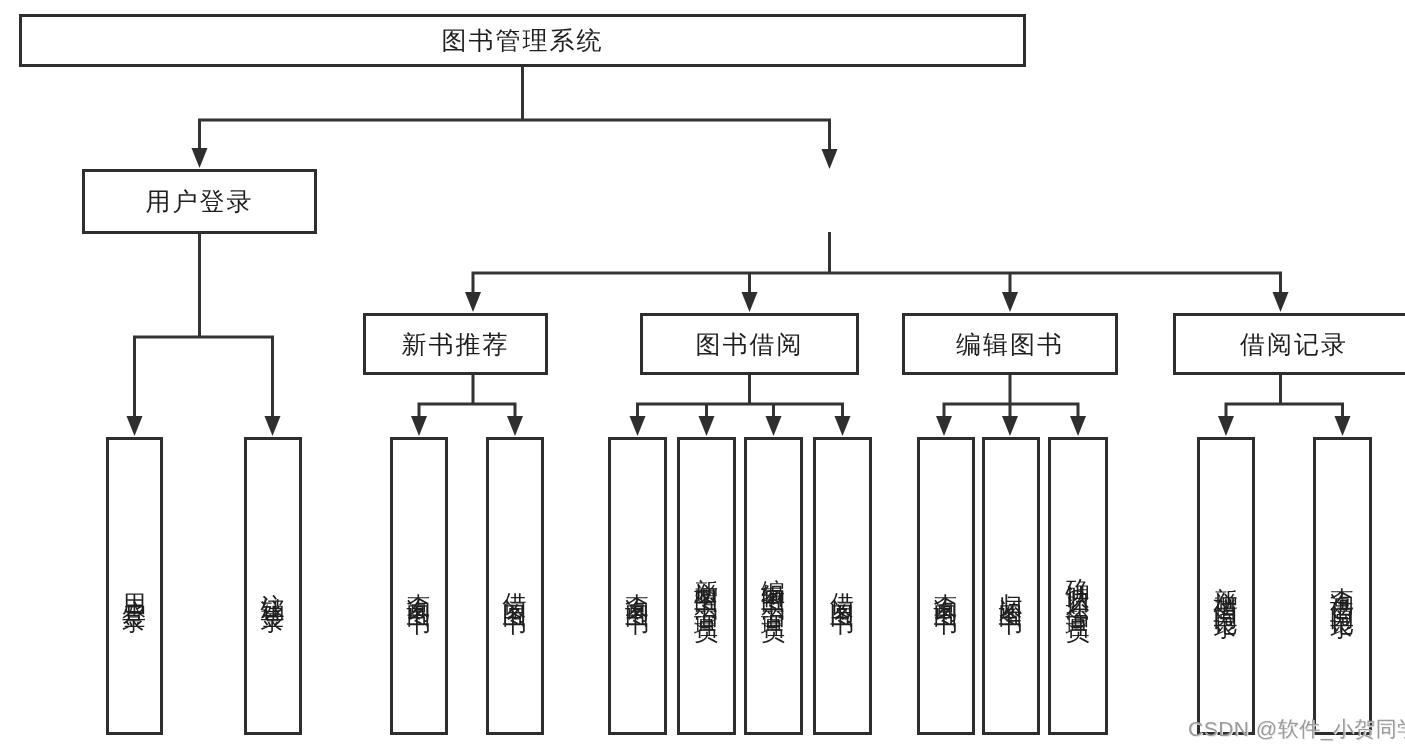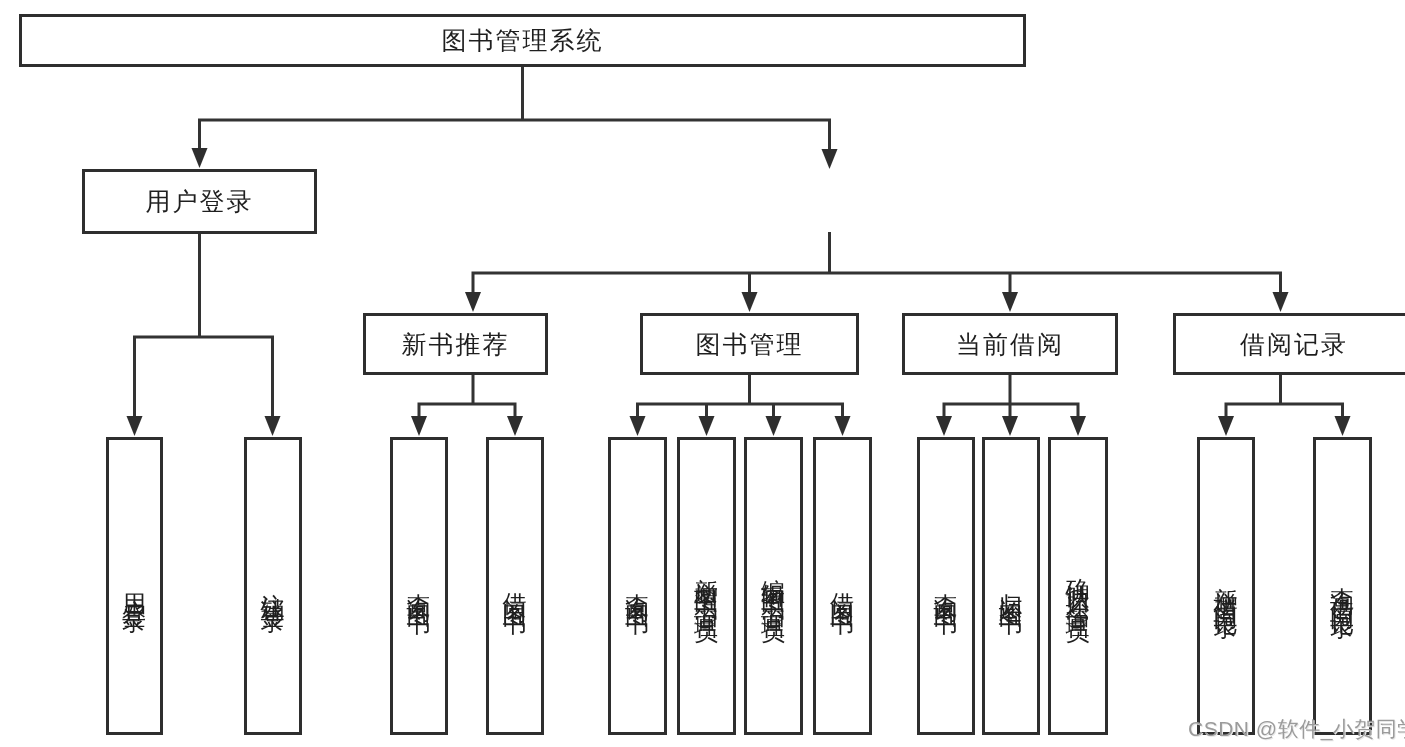--- a/index.html
+++ b/index.html
@@ -72,22 +72,22 @@
       <polygon points="1218,416 1234,416 1226,436"></polygon>
       <polygon points="1334.5,416 1350.5,416 1342.5,436"></polygon>
     </g>
   </svg>
 
   <div class="box" style="left:19px;top:14px;width:1007px;height:53px;">图书管理系统</div>
 
   <div class="box" style="left:82px;top:169px;width:235px;height:65px;">用户登录</div>
 
   <div class="box" style="left:363px;top:313px;width:185px;height:62px;">新书推荐</div>
-  <div class="box" style="left:640px;top:313px;width:219px;height:62px;">图书管理</div>
-  <div class="box" style="left:902px;top:313px;width:216px;height:62px;">当前借阅</div>
+  <div class="box" style="left:640px;top:313px;width:219px;height:62px;">图书借阅</div>
+  <div class="box" style="left:902px;top:313px;width:216px;height:62px;">编辑图书</div>
   <div class="box" style="left:1173px;top:313px;width:242px;height:62px;">借阅记录</div>
 
   <div class="vbox" style="left:106px;width:57px;">用户登录</div>
   <div class="vbox" style="left:244px;width:58px;">注销登录</div>
 
   <div class="vbox" style="left:390px;width:58px;">查询图书</div>
   <div class="vbox" style="left:486px;width:58px;">借阅图书</div>
 
   <div class="vbox" style="left:608px;width:59px;">查询图书</div>
   <div class="vbox" style="left:677px;width:59px;">新增图书（管理员）</div>

